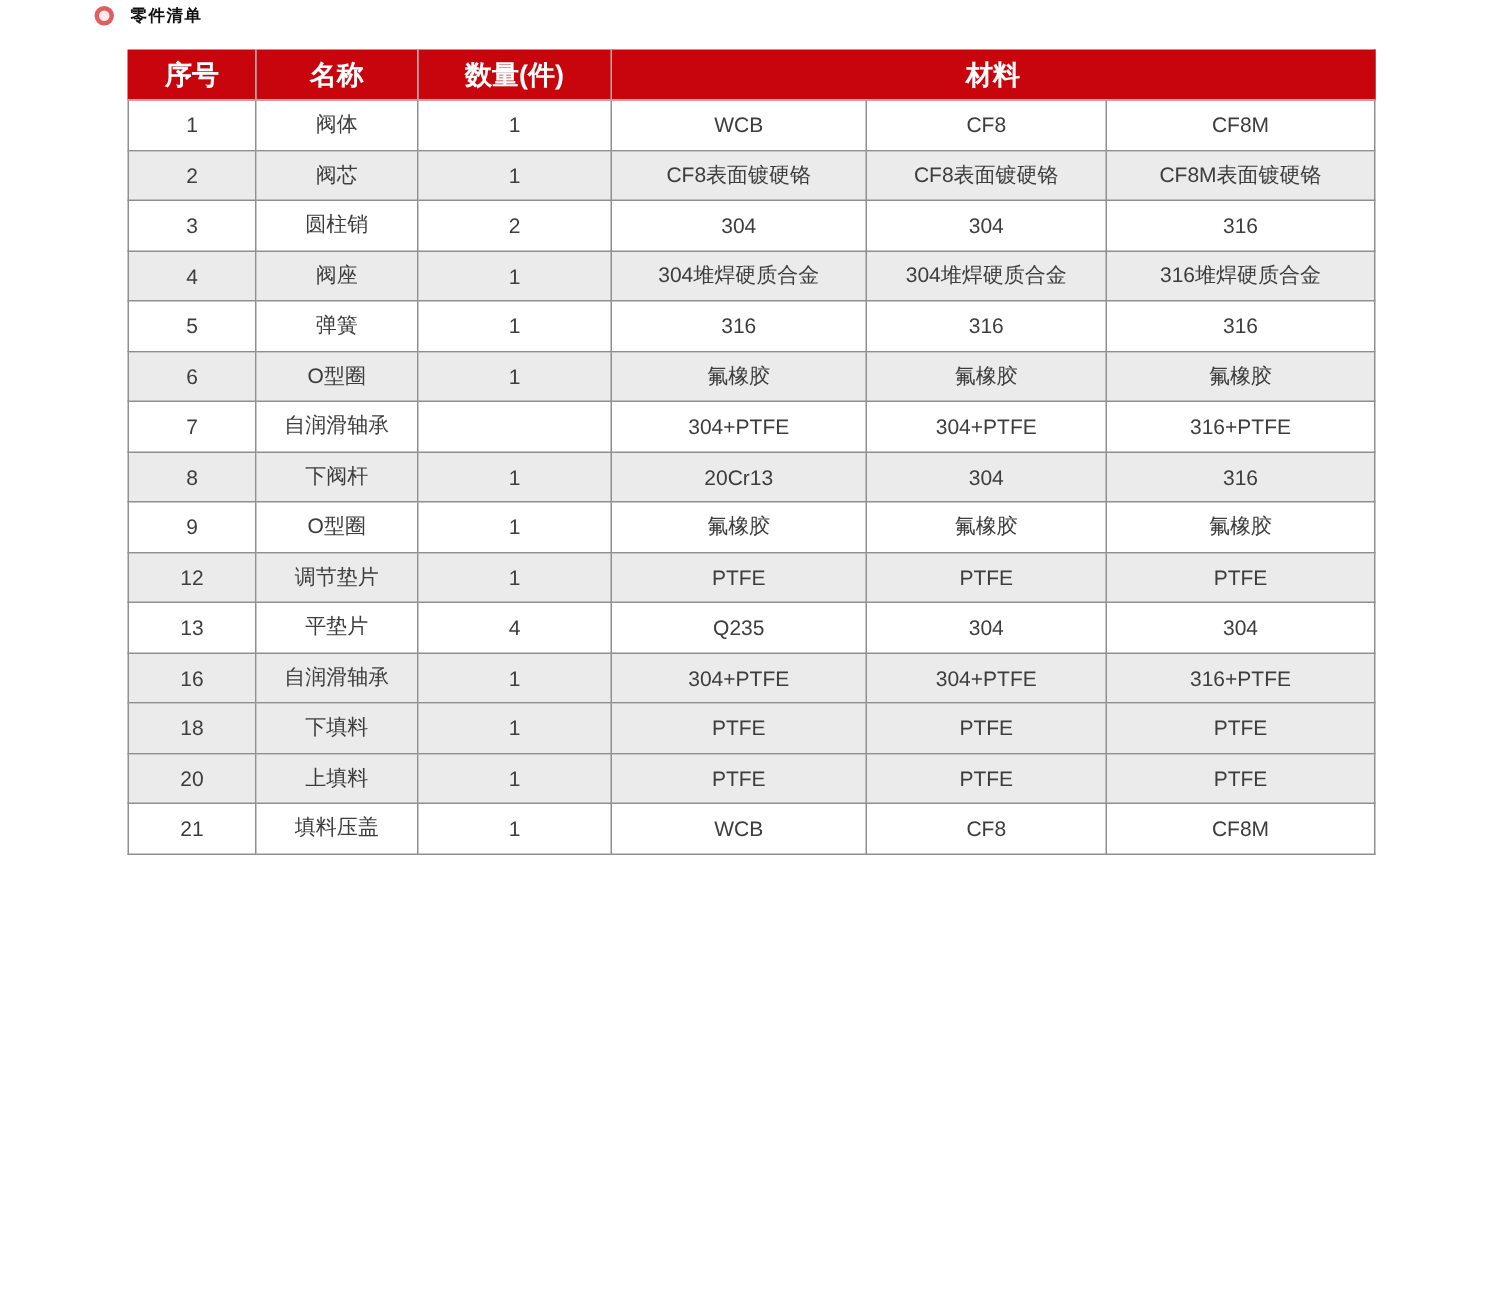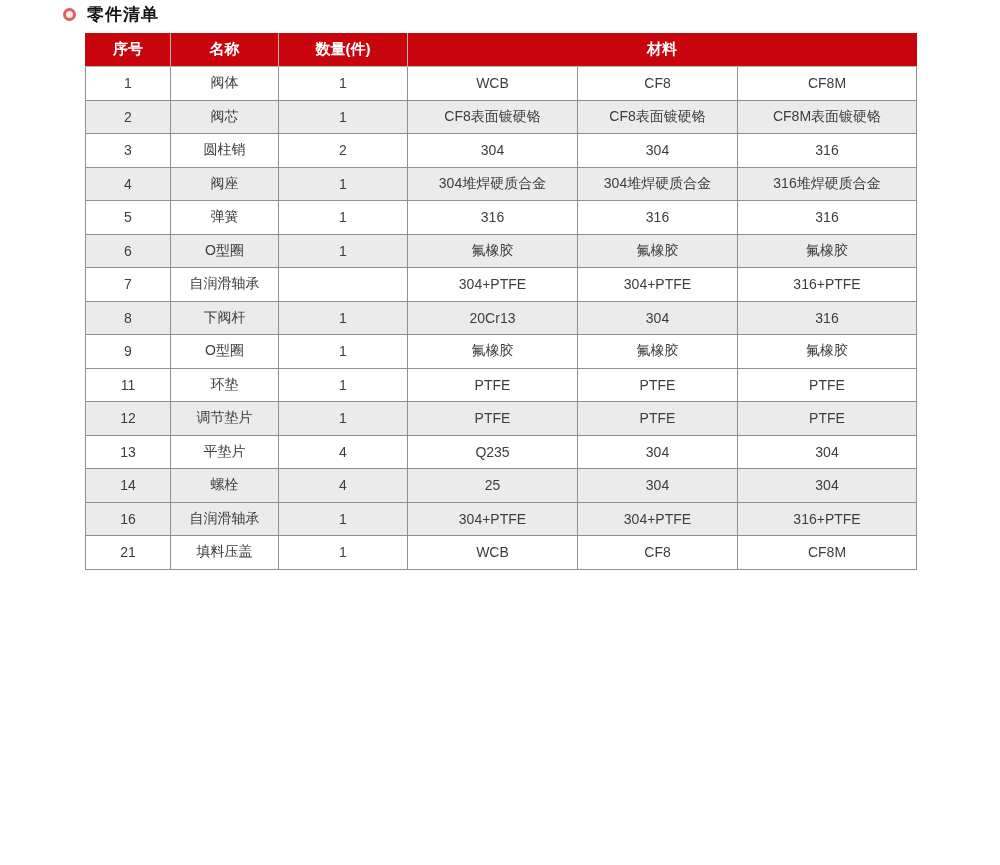--- a/index.html
+++ b/index.html
@@ -21,37 +21,37 @@
   }
   .dot-icon {
     width: 13px;
     height: 13px;
     border-radius: 50%;
     border: 3.5px solid var(--icon-color, #dd5f60);
     background: #fdeaea;
     box-sizing: border-box;
   }
   .title-text {
-    font-size: 17px;
+    font-size: 11px;
     font-weight: bold;
     color: #111111;
     letter-spacing: 1px;
   }
   table.parts {
     position: absolute;
     left: 85px;
     top: 33px;
     width: 831px;
     border-collapse: collapse;
     table-layout: fixed;
   }
   table.parts th {
     background: var(--header-bg, #c8040c);
     color: #ffffff;
-    font-size: 15px;
+    font-size: 18px;
     font-weight: bold;
     height: 33px;
     border: 1px solid #b5b5b5;
     border-top: none;
     padding: 0;
     text-align: center;
   }
   table.parts th:first-child { border-left: 1px solid var(--header-bg, #c8040c); }
   table.parts th:last-child  { border-right: 1px solid var(--header-bg, #c8040c); }
   table.parts td {
@@ -161,59 +161,59 @@
       <td>316</td>
     </tr>
         <tr>
       <td>9</td>
       <td>O型圈</td>
       <td>1</td>
       <td>氟橡胶</td>
       <td>氟橡胶</td>
       <td>氟橡胶</td>
     </tr>
-        <tr>
-      <td>11</td>
-      <td>环垫</td>
-      <td>1</td>
-      <td>PTFE</td>
-      <td>PTFE</td>
-      <td>PTFE</td>
-    </tr>
         <tr class="stripe">
       <td>12</td>
       <td>调节垫片</td>
       <td>1</td>
       <td>PTFE</td>
       <td>PTFE</td>
       <td>PTFE</td>
     </tr>
         <tr>
       <td>13</td>
       <td>平垫片</td>
       <td>4</td>
       <td>Q235</td>
       <td>304</td>
       <td>304</td>
     </tr>
         <tr class="stripe">
-      <td>14</td>
-      <td>螺栓</td>
-      <td>4</td>
-      <td>25</td>
-      <td>304</td>
-      <td>304</td>
-    </tr>
-        <tr class="stripe">
       <td>16</td>
       <td>自润滑轴承</td>
       <td>1</td>
       <td>304+PTFE</td>
       <td>304+PTFE</td>
       <td>316+PTFE</td>
+    </tr>
+        <tr class="stripe">
+      <td>18</td>
+      <td>下填料</td>
+      <td>1</td>
+      <td>PTFE</td>
+      <td>PTFE</td>
+      <td>PTFE</td>
+    </tr>
+        <tr class="stripe">
+      <td>20</td>
+      <td>上填料</td>
+      <td>1</td>
+      <td>PTFE</td>
+      <td>PTFE</td>
+      <td>PTFE</td>
     </tr>
         <tr>
       <td>21</td>
       <td>填料压盖</td>
       <td>1</td>
       <td>WCB</td>
       <td>CF8</td>
       <td>CF8M</td>
     </tr>
       </tbody>

